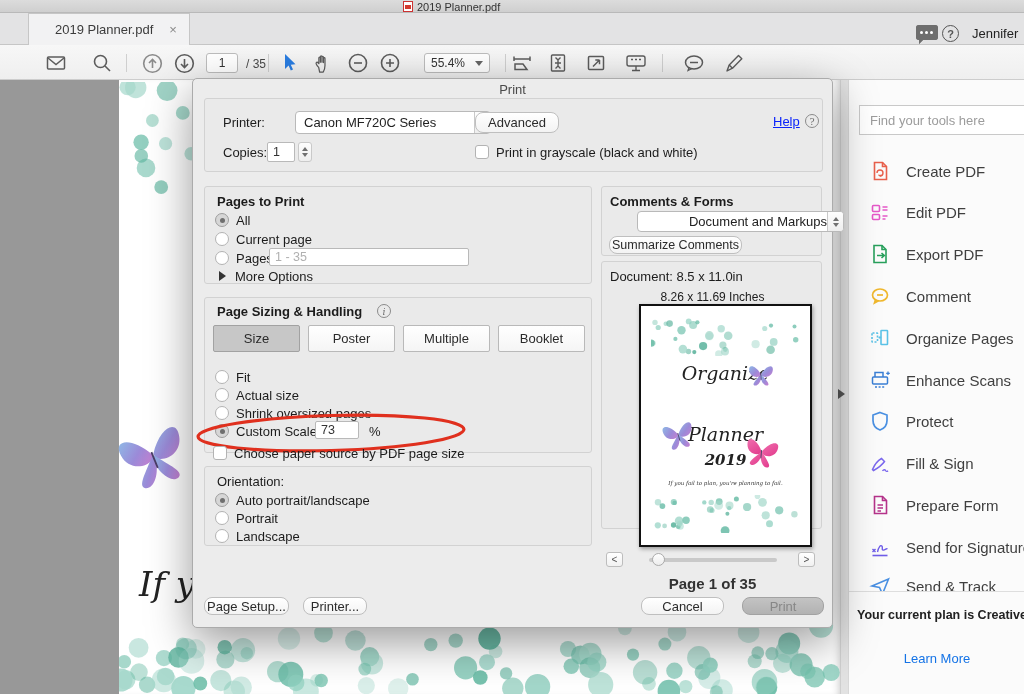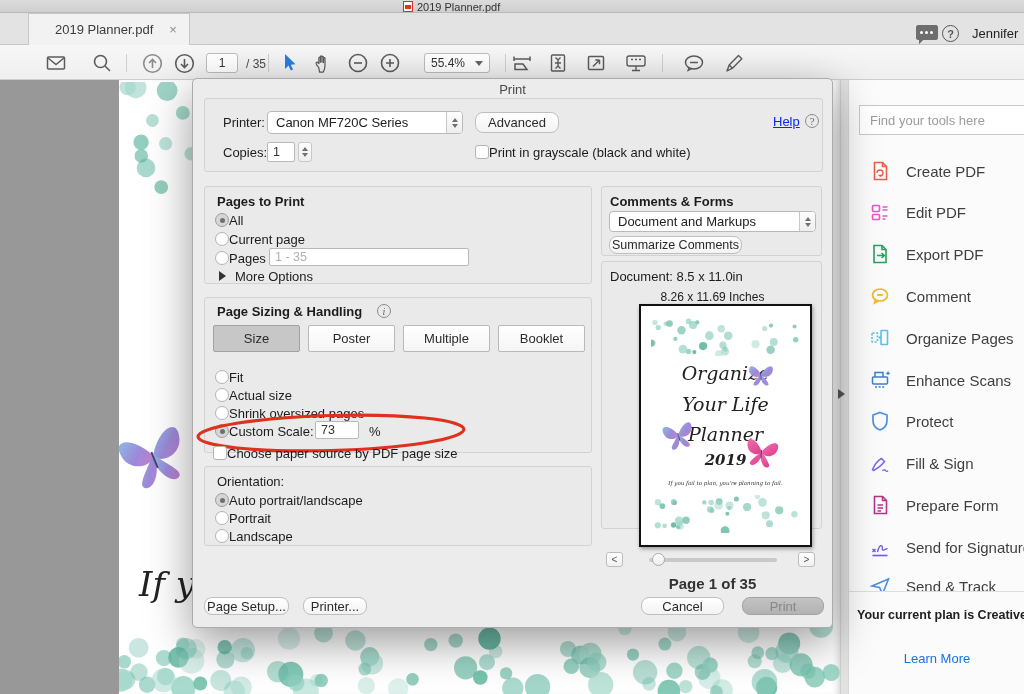--- a/index.html
+++ b/index.html
@@ -65,32 +65,32 @@
 
   
   .dialog { left:192px; top:78px; width:641px; height:550px; background:#ececec;
     border:1px solid #ababab; border-radius:5px;
     box-shadow:0 14px 45px rgba(0,0,0,.4); }
   .dlg-title { position:absolute; left:0; top:3px; width:100%; text-align:center; font-size:13px; color:#4a4a4a; }
   .group { position:absolute; background:#eaeaea; border:1px solid #d2d2d2; border-radius:3px; }
   .glabel { position:absolute; font-size:13px; color:#1c1c1c; white-space:nowrap; }
   .gbold  { font-weight:bold; }
   .mselect { position:absolute; background:#fff; border:1px solid #b9b9b9; border-radius:4px;
-    display:flex; align-items:center; }
+    display:flex; align-items:center;margin-left:28px; }
   .mselect .val { flex:1; font-size:13px; color:#222; padding-left:8px; white-space:nowrap; overflow:hidden; }
   .stepper { width:16px; align-self:stretch; border-left:1px solid #c9c9c9; background:linear-gradient(#fdfdfd,#eee);
     display:flex; flex-direction:column; align-items:center; justify-content:center; gap:2px; border-radius:0 3px 3px 0; }
   .stepper .up { width:0;height:0;border-left:3.5px solid transparent;border-right:3.5px solid transparent;border-bottom:4px solid #707070; }
   .stepper .dn { width:0;height:0;border-left:3.5px solid transparent;border-right:3.5px solid transparent;border-top:4px solid #707070; }
   .wbtn { position:absolute; background:linear-gradient(#fff,#f3f3f3); border:1px solid #bfbfbf; border-radius:8px;
     font-size:13px; color:#2b2b2b; display:flex; align-items:center; justify-content:center; }
   .txtinput { position:absolute; background:#fff; border:1px solid #b9b9b9; border-radius:2px;
     font-size:12.5px; color:#333; padding:0 5px; font-family:"Liberation Sans",sans-serif; }
   .txtinput::placeholder { color:#b0b0b0; }
-  .radio-row { position:absolute; display:flex; align-items:center; height:16px; }
+  .radio-row { position:absolute; display:flex; align-items:center; gap:7px; height:16px; }
   .radio { width:14px; height:14px; border-radius:50%; background:#fff; border:1px solid #b3b3b3; position:relative; flex:0 0 14px; }
   .radio.sel { background:#d6d6d6; border-color:#9d9d9d; }
   .radio.sel::after { content:""; position:absolute; left:3.5px; top:3.5px; width:5px; height:5px; border-radius:50%; background:#6f6f6f; }
   .rlabel { font-size:13px; color:#1c1c1c; white-space:nowrap; }
   .cbx { width:14px; height:14px; border-radius:3px; background:#fff; border:1px solid #b3b3b3; flex:0 0 14px; }
   .seg { position:absolute; height:27px; width:87px; background:linear-gradient(#fff,#f5f5f5); border:1px solid #b9b9b9;
     border-radius:2px; font-size:13px; color:#2b2b2b; display:flex; align-items:center; justify-content:center; }
   .seg.active { background:#c7c7c7; border-color:#a2a2a2; }
   .info-circ { position:absolute; width:14px; height:14px; border:1px solid #8b8b8b; border-radius:50%;
     font-size:9.5px; color:#6e6e6e; display:flex; align-items:center; justify-content:center; font-style:italic; font-family:"DejaVu Serif",serif; }
@@ -563,21 +563,21 @@
     <div class="radio-row" style="left:10px; top:43px">
       <span class="radio"></span>
       <span class="rlabel">Portrait</span>
     </div>
     <div class="radio-row" style="left:10px; top:61px">
       <span class="radio"></span>
       <span class="rlabel">Landscape</span>
     </div>
   </div>
 
-  <div class="group" style="left:408px; top:107px; width:221px; height:70px;">
+  <div class="group" style="left:408px; top:107px; width:221px; height:70px;text-align:right;">
     <span class="glabel gbold" style="left:8px; top:7px">Comments &amp; Forms</span>
     <div class="mselect" style="left:7px; top:24px; width:207px; height:21px;">
       <span class="val">Document and Markups</span>
       <span class="stepper">
           <i class="up"></i>
           <i class="dn"></i>
         </span>
     </div>
     <div class="wbtn" style="left:7px; top:49px; width:133px; height:18px; font-size:12.5px">Summarize Comments</div>
   </div>
@@ -614,21 +614,20 @@
             <circle cx="46.4" cy="4.3" r="2.1" fill="#69bca6" opacity="0.77"></circle>
             <circle cx="104.6" cy="26.2" r="4.1" fill="#a5d8cb" opacity="0.52"></circle>
             <circle cx="120.0" cy="7.6" r="2.1" fill="#74c2ae" opacity="0.83"></circle>
             <circle cx="43.3" cy="34.1" r="2.1" fill="#5bb39c" opacity="0.88"></circle>
             <circle cx="18.6" cy="5.6" r="3.3" fill="#5bb39c" opacity="0.67"></circle>
             <circle cx="2.2" cy="25.0" r="2.6" fill="#69bca6" opacity="0.36"></circle>
             <circle cx="77.2" cy="17.7" r="4.3" fill="#69bca6" opacity="0.52"></circle>
             <circle cx="122.7" cy="23.9" r="3.9" fill="#74c2ae" opacity="0.55"></circle>
           </svg>
         <div class="cover-line" style="top:52px; font-size:19px">Organize</div>
-        <div class="cover-line" style="top:83px; font-size:19px">Your Life</div>
         <div class="cover-line" style="top:113px; font-size:19px">Planner</div>
         <div class="cover-line" style="top:141px; font-size:15px; font-weight:bold">2019</div>
         <div class="tagline" style="top:168px">If you fail to plan, you're planning to fail.</div>
         <svg class="abs" style="left:100px; top:47px" width="28" height="28" viewBox="0 0 61 60">
             <use href="#butterfly-shape" fill="url(#bwing)"></use>
           </svg>
         <svg class="abs" style="left:13px; top:104px; transform:rotate(-12deg)" width="36" height="34" viewBox="0 0 61 60">
             <use href="#butterfly-shape" fill="url(#bwing)"></use>
           </svg>
         <svg class="abs" style="left:96px; top:120px; transform:rotate(10deg)" width="38" height="36" viewBox="0 0 61 60">

